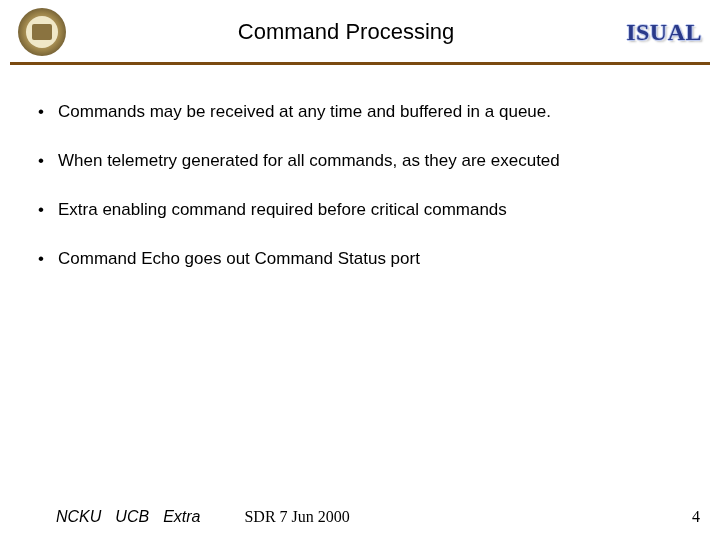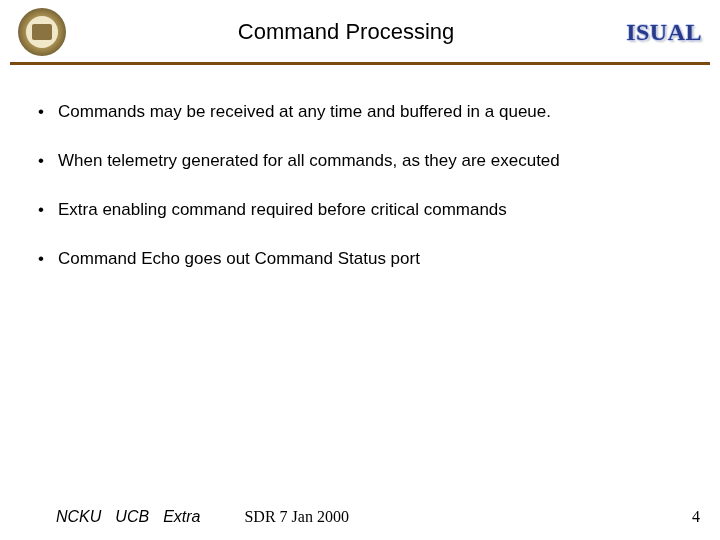--- a/index.html
+++ b/index.html
@@ -134,16 +134,16 @@
     <li>Command Echo goes out Command Status port</li>
   </ul>
 </div>
 
 <div class="footer">
   <div class="affil">
     <span>NCKU</span>
     <span>UCB</span>
     <span>Extra</span>
   </div>
-  <div class="event">SDR 7 Jan 2000</div>
+  <div class="event">SDR 7 Jun 2000</div>
   <div class="spacer"></div>
   <div class="pgnum">4</div>
 </div>
 
 </body></html>

